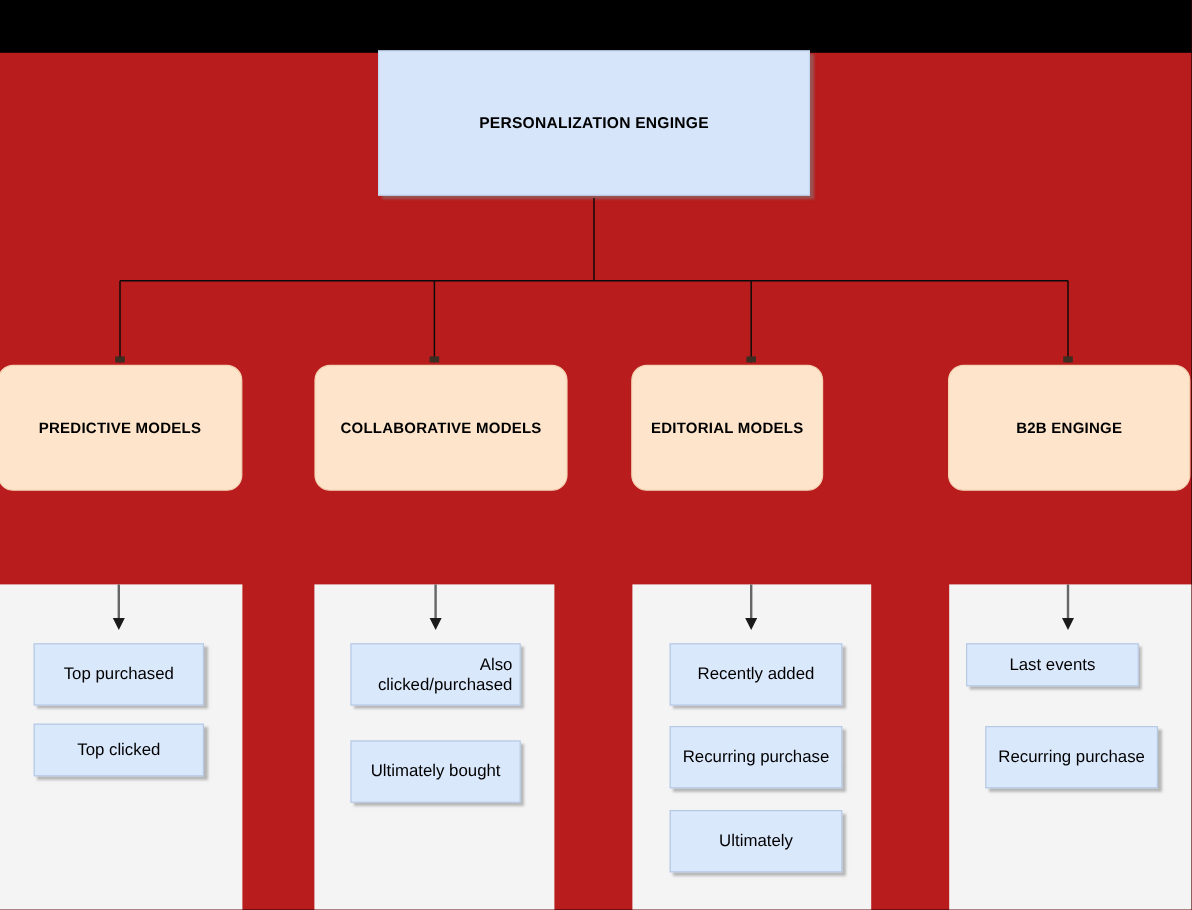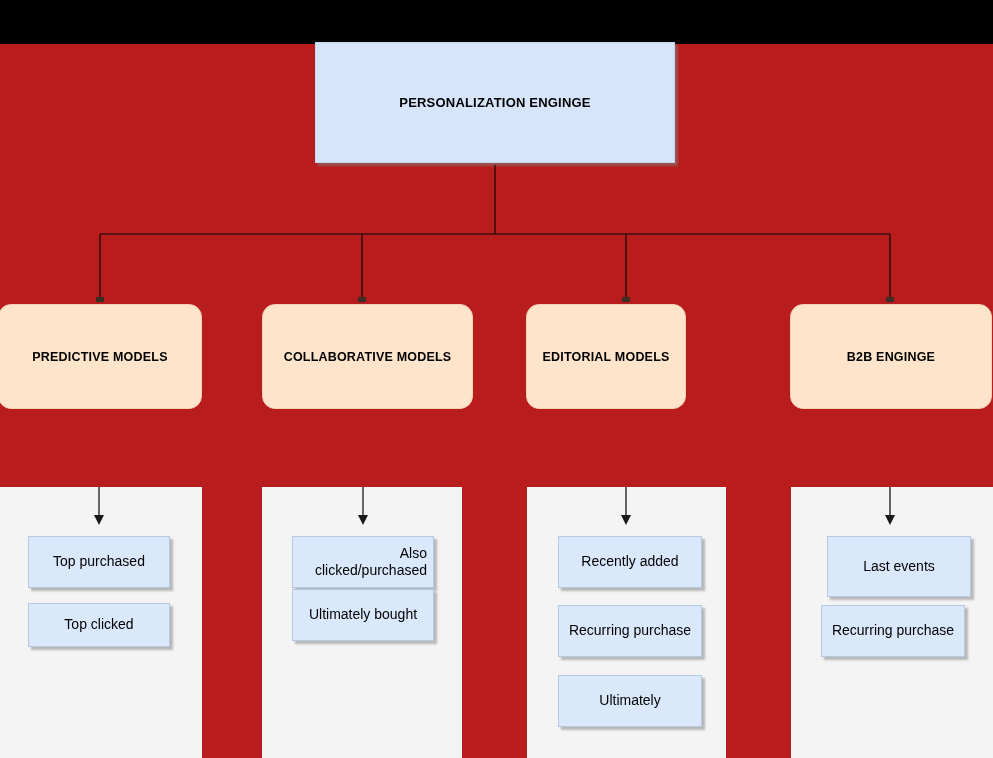--- a/index.html
+++ b/index.html
@@ -191,21 +191,21 @@
   </div>
 
   <div class="column c1">
     <div class="col-arrow" style="left:94px;">
       <div class="shaft"></div>
         <div class="head"></div>
     </div>
     <div class="item-card" style="left:30px; top:49px; width:142px; height:52px;">
       <span class="item-label">Also clicked/purchased</span>
     </div>
-    <div class="item-card" style="left:30px; top:102px; width:142px; height:52px;">
+    <div class="item-card" style="left:30px; top:130px; width:142px; height:52px;">
       <span class="item-label">Ultimately bought</span>
     </div>
   </div>
 
   <div class="column c2">
     <div class="col-arrow" style="left:92px;">
       <div class="shaft"></div>
         <div class="head"></div>
     </div>
     <div class="item-card" style="left:31px; top:49px; width:144px; height:52px;">
@@ -217,21 +217,21 @@
     <div class="item-card" style="left:31px; top:188px; width:144px; height:52px;">
       <span class="item-label">Ultimately</span>
     </div>
   </div>
 
   <div class="column c3">
     <div class="col-arrow" style="left:92px;">
       <div class="shaft"></div>
         <div class="head"></div>
     </div>
-    <div class="item-card" style="left:36px; top:49px; width:144px; height:61px;">
+    <div class="item-card" style="left:14px; top:49px; width:144px; height:36px;">
       <span class="item-label">Last events</span>
     </div>
     <div class="item-card" style="left:30px; top:118px; width:144px; height:52px;">
       <span class="item-label">Recurring purchase</span>
     </div>
   </div>
 
 </div>
 
 </body></html>

